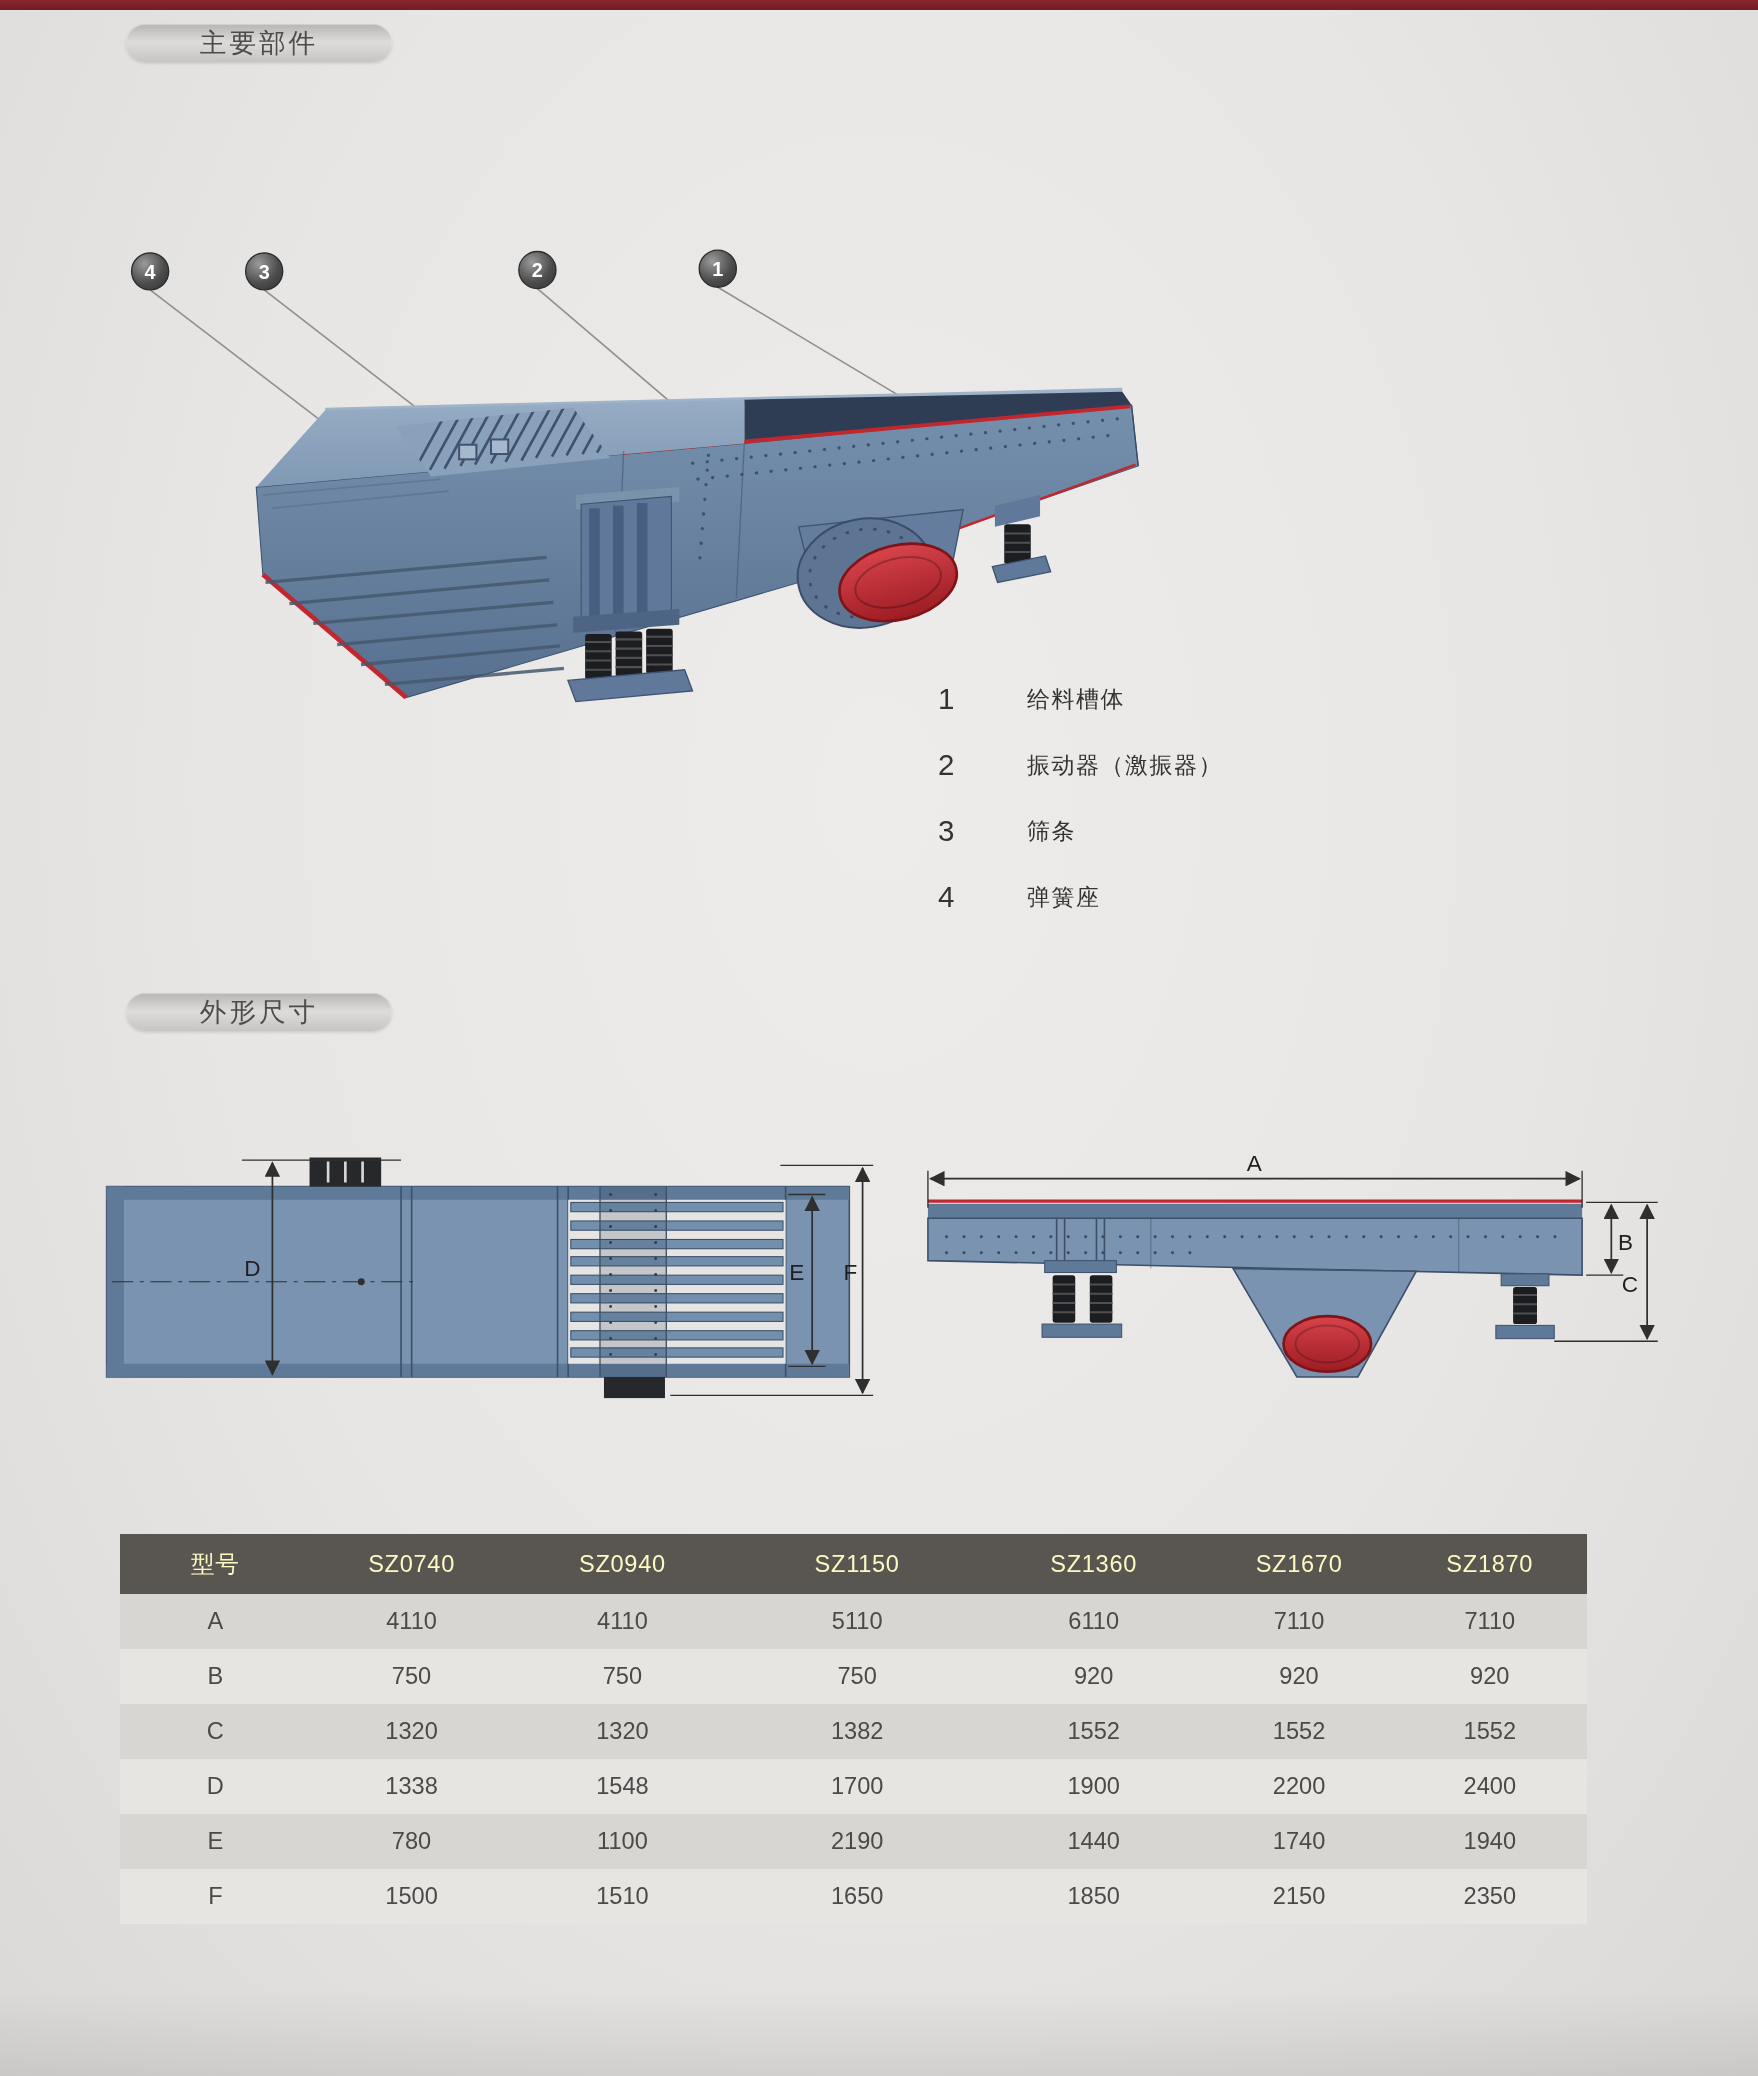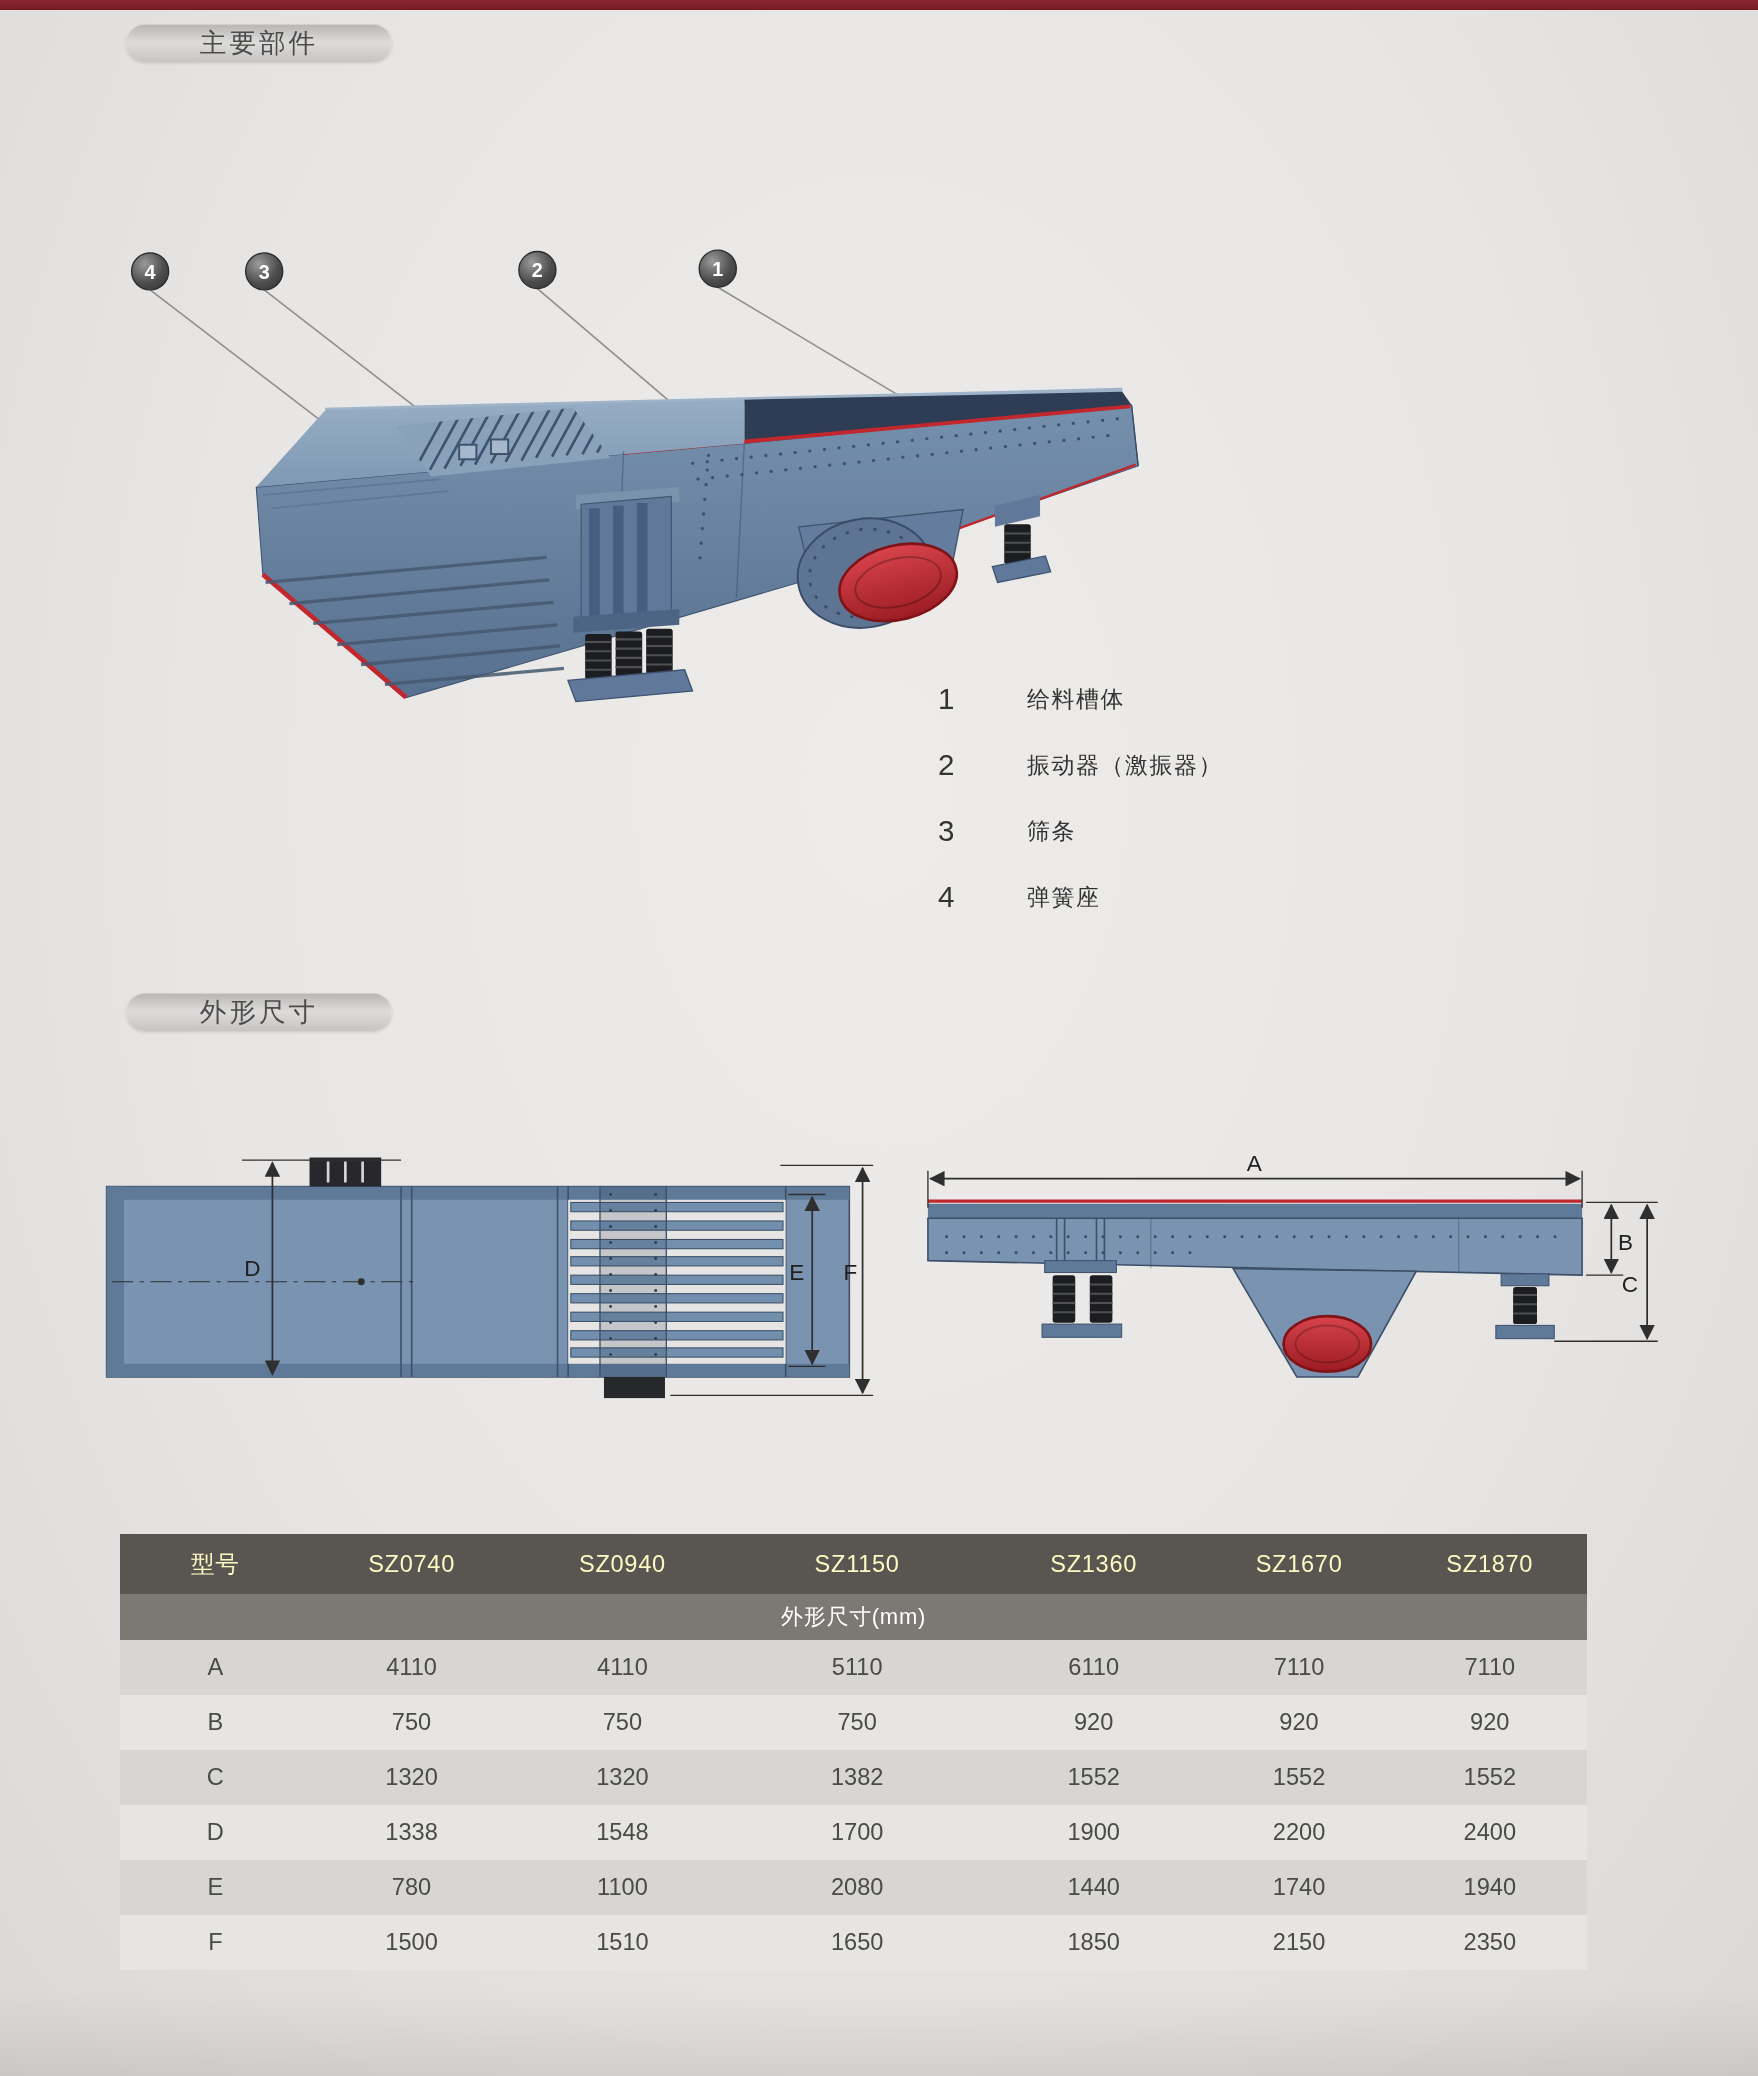--- a/index.html
+++ b/index.html
@@ -318,23 +318,20 @@
     <thead>
       <tr class="hd">
         <th>型号</th>
         <th>SZ0740</th>
         <th>SZ0940</th>
         <th>SZ1150</th>
         <th>SZ1360</th>
         <th>SZ1670</th>
         <th>SZ1870</th>
       </tr>
-      <tr class="sub">
-        <td colspan="7">外形尺寸(mm)</td>
-      </tr>
     </thead>
     <tbody>
       <tr>
         <td>A</td>
         <td>4110</td>
         <td>4110</td>
         <td>5110</td>
         <td>6110</td>
         <td>7110</td>
         <td>7110</td>
@@ -363,21 +360,21 @@
         <td>1548</td>
         <td>1700</td>
         <td>1900</td>
         <td>2200</td>
         <td>2400</td>
       </tr>
       <tr>
         <td>E</td>
         <td>780</td>
         <td>1100</td>
-        <td>2080</td>
+        <td>2190</td>
         <td>1440</td>
         <td>1740</td>
         <td>1940</td>
       </tr>
       <tr>
         <td>F</td>
         <td>1500</td>
         <td>1510</td>
         <td>1650</td>
         <td>1850</td>

